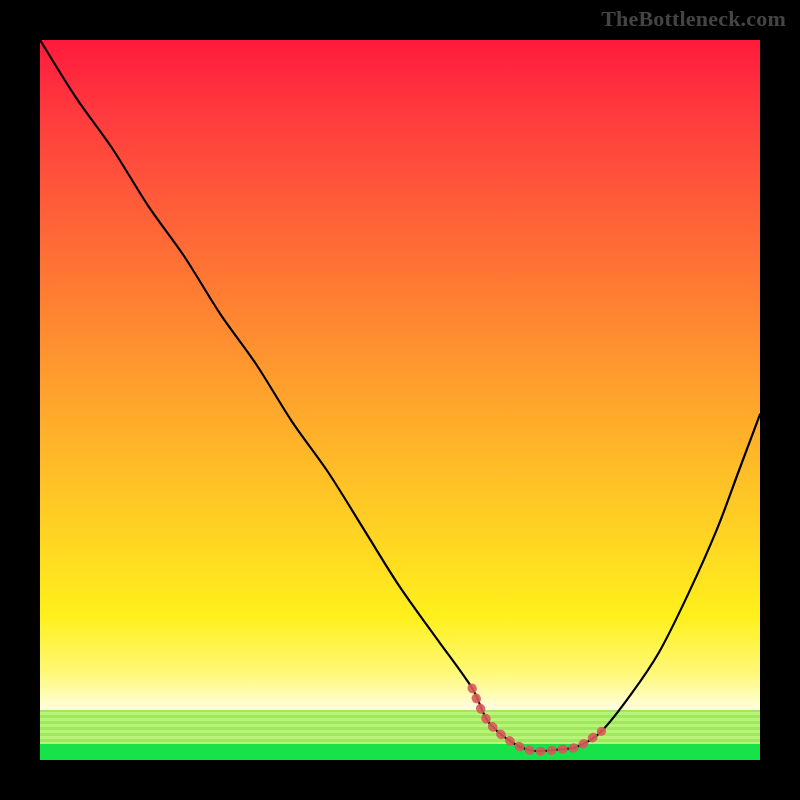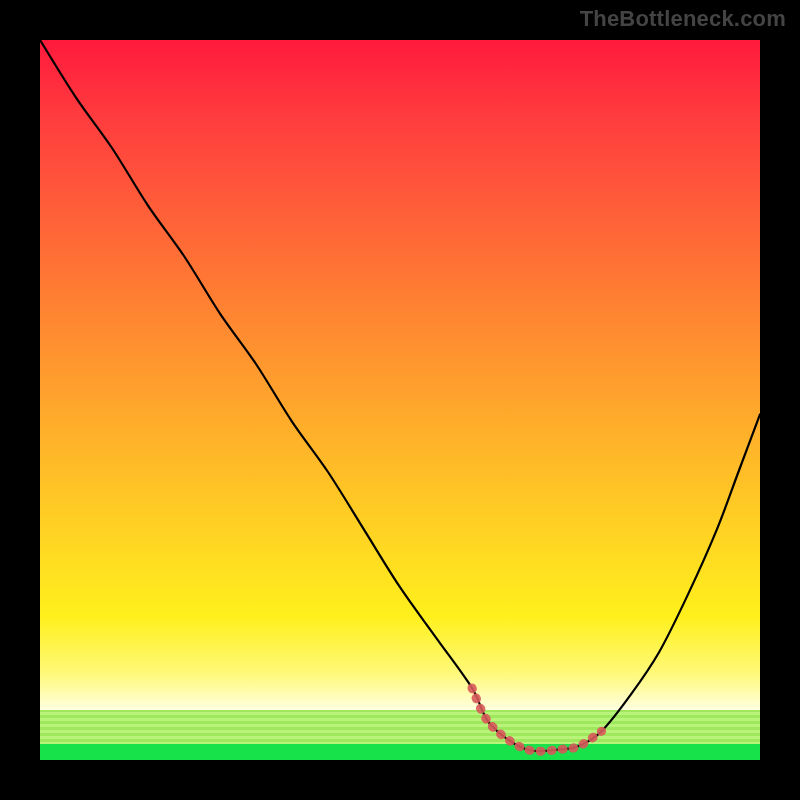--- a/index.html
+++ b/index.html
@@ -20,20 +20,21 @@
   .watermark {
     position: absolute;
     top: 6px;
     right: 14px;
     color: #444;
     font-size: 22px;
     font-weight: 600;
     letter-spacing: 0.2px;
     z-index: 30;
     user-select: none;
+    font-family: Liberation Serif, serif;
   }
   .plot-area {
     position: absolute;
     left: 40px;
     top: 40px;
     width: 720px;
     height: 720px;
     overflow: hidden;
     z-index: 1;
   }

